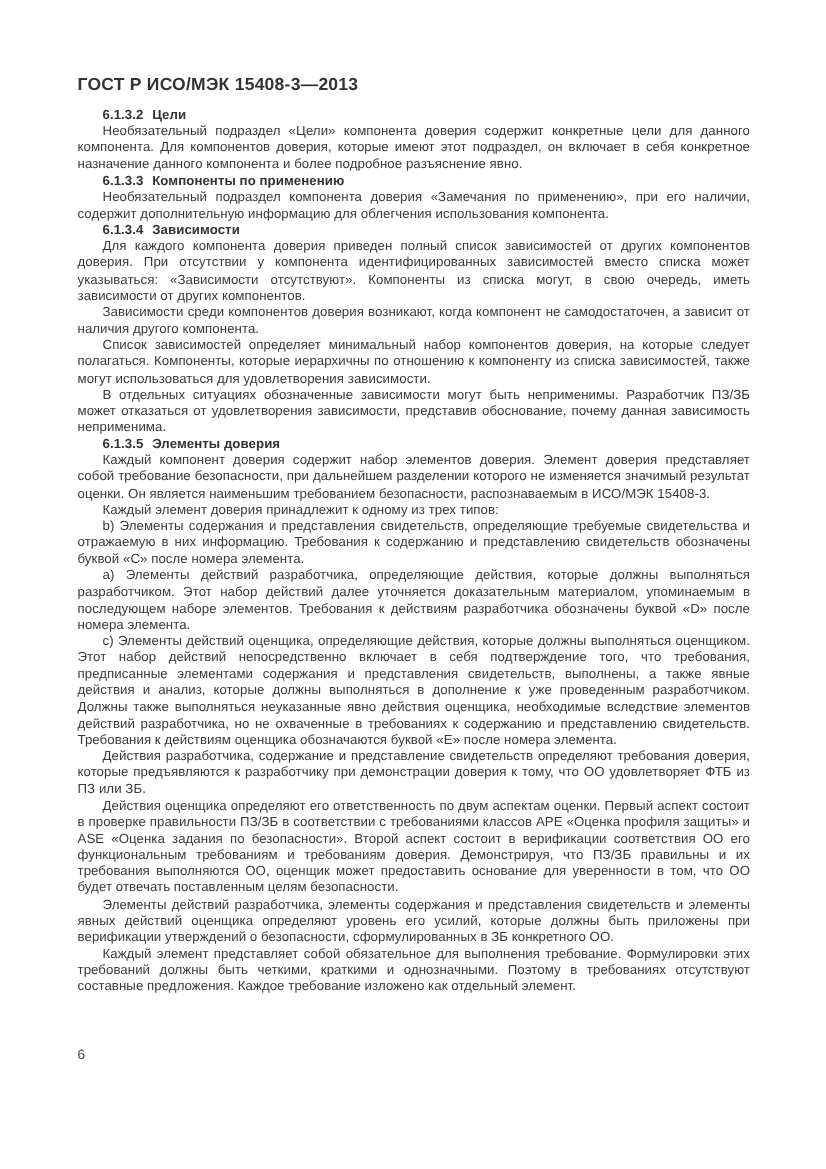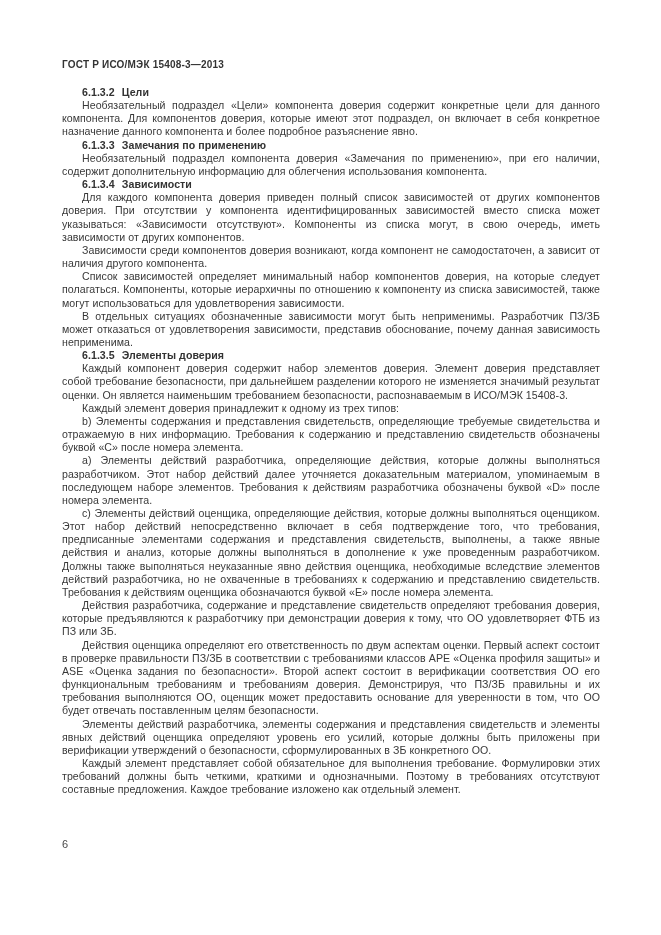--- a/index.html
+++ b/index.html
@@ -13,21 +13,21 @@
     height: 935px;
     background: #ffffff;
     font-family: "Liberation Sans", sans-serif;
     color: #383838;
     overflow: hidden;
   }
   .running-header {
     position: absolute;
     left: 62px;
     top: 59px;
-    font-size: 10px;
+    font-size: 14px;
     font-weight: bold;
     letter-spacing: 0.2px;
     color: #333333;
   }
   .content {
     position: absolute;
     left: 62px;
     top: 86px;
     width: 538px;
     font-size: 10.6px;
@@ -63,21 +63,21 @@
 <div class="page">
 
   <div class="running-header">ГОСТ Р ИСО/МЭК 15408-3—2013</div>
 
   <div class="content">
 
     <p class="h"><span>6.1.3.2</span><span class="ht">Цели</span></p>
 
     <p>Необязательный подраздел «Цели» компонента доверия содержит конкретные цели для данного компонента. Для компонентов доверия, которые имеют этот подраздел, он включает в себя конкретное назначение данного компонента и более подробное разъяснение явно.</p>
 
-    <p class="h"><span>6.1.3.3</span><span class="ht">Замечания по применению</span></p>
+    <p class="h"><span>6.1.3.3</span><span class="ht">Компоненты по применению</span></p>
 
     <p>Необязательный подраздел компонента доверия «Замечания по применению», при его наличии, содержит дополнительную информацию для облегчения использования компонента.</p>
 
     <p class="h"><span>6.1.3.4</span><span class="ht">Зависимости</span></p>
 
     <p>Для каждого компонента доверия приведен полный список зависимостей от других компонентов доверия. При отсутствии у компонента идентифицированных зависимостей вместо списка может указываться: «Зависимости отсутствуют». Компоненты из списка могут, в свою очередь, иметь зависимости от других компонентов.</p>
 
     <p>Зависимости среди компонентов доверия возникают, когда компонент не самодостаточен, а зависит от наличия другого компонента.</p>
 
     <p>Список зависимостей определяет минимальный набор компонентов доверия, на которые следует полагаться. Компоненты, которые иерархичны по отношению к компоненту из списка зависимостей, также могут использоваться для удовлетворения зависимости.</p>

